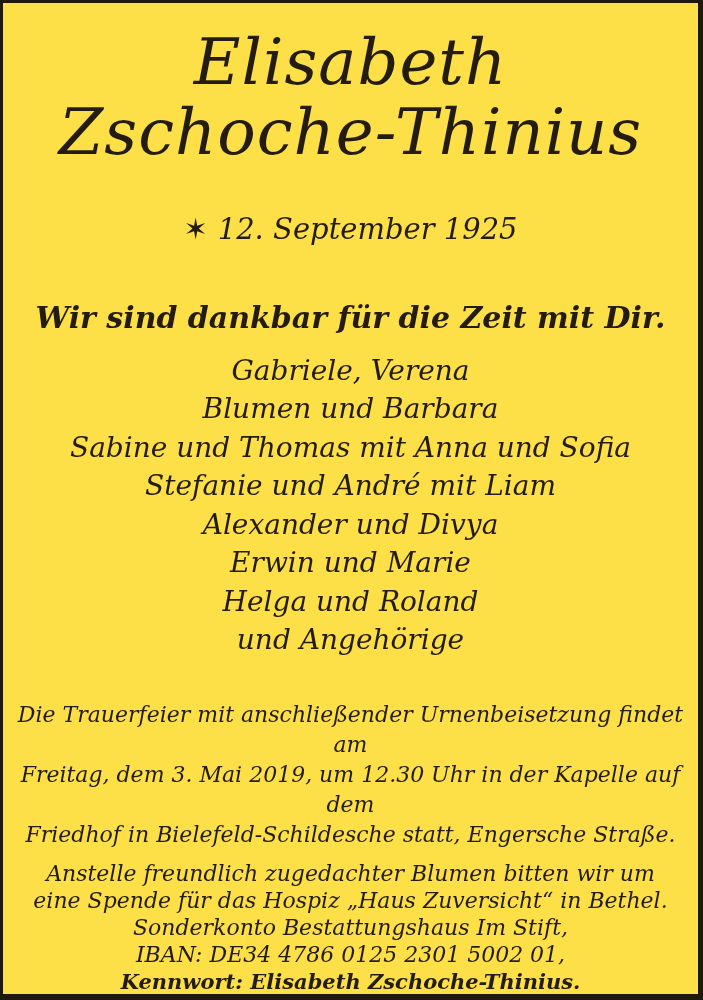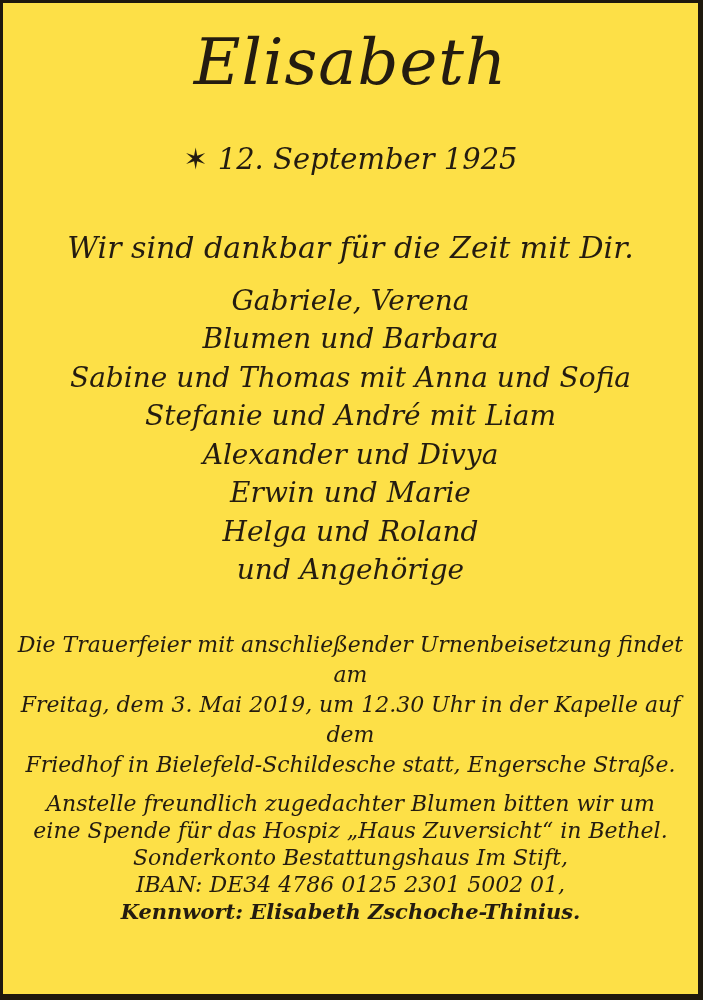--- a/index.html
+++ b/index.html
@@ -40,21 +40,21 @@
     gap: 56px;
     font-size: 29px;
     line-height: 38px;
   }
   .date-item { white-space: nowrap; }
   .date-symbol { margin-right: 10px; font-style: normal; }
   .tribute {
     margin-top: 50px;
     font-size: 30px;
     line-height: 40px;
-    font-weight: normal;
+    font-weight: bold;
   }
   .mourners {
     margin-top: 14px;
     font-size: 28px;
   }
   .mourners .mourner-line {
     line-height: 38.5px;
   }
   .paragraph {
     font-size: 22px;
@@ -69,20 +69,21 @@
     line-height: 29px;
   }
 </style>
 </head>
 <body>
 
 <div class="notice-frame">
 
   <h1 class="title">
     <span class="line">Elisabeth</span>
+    <span class="line">Zschoche-Thinius</span>
   </h1>
 
   <div class="dates-row">
     <span class="date-item">
       <span class="date-symbol">✶</span><span>12. September 1925</span>
     </span>
   </div>
 
   <div class="tribute">Wir sind dankbar für die Zeit mit Dir.</div>
 

